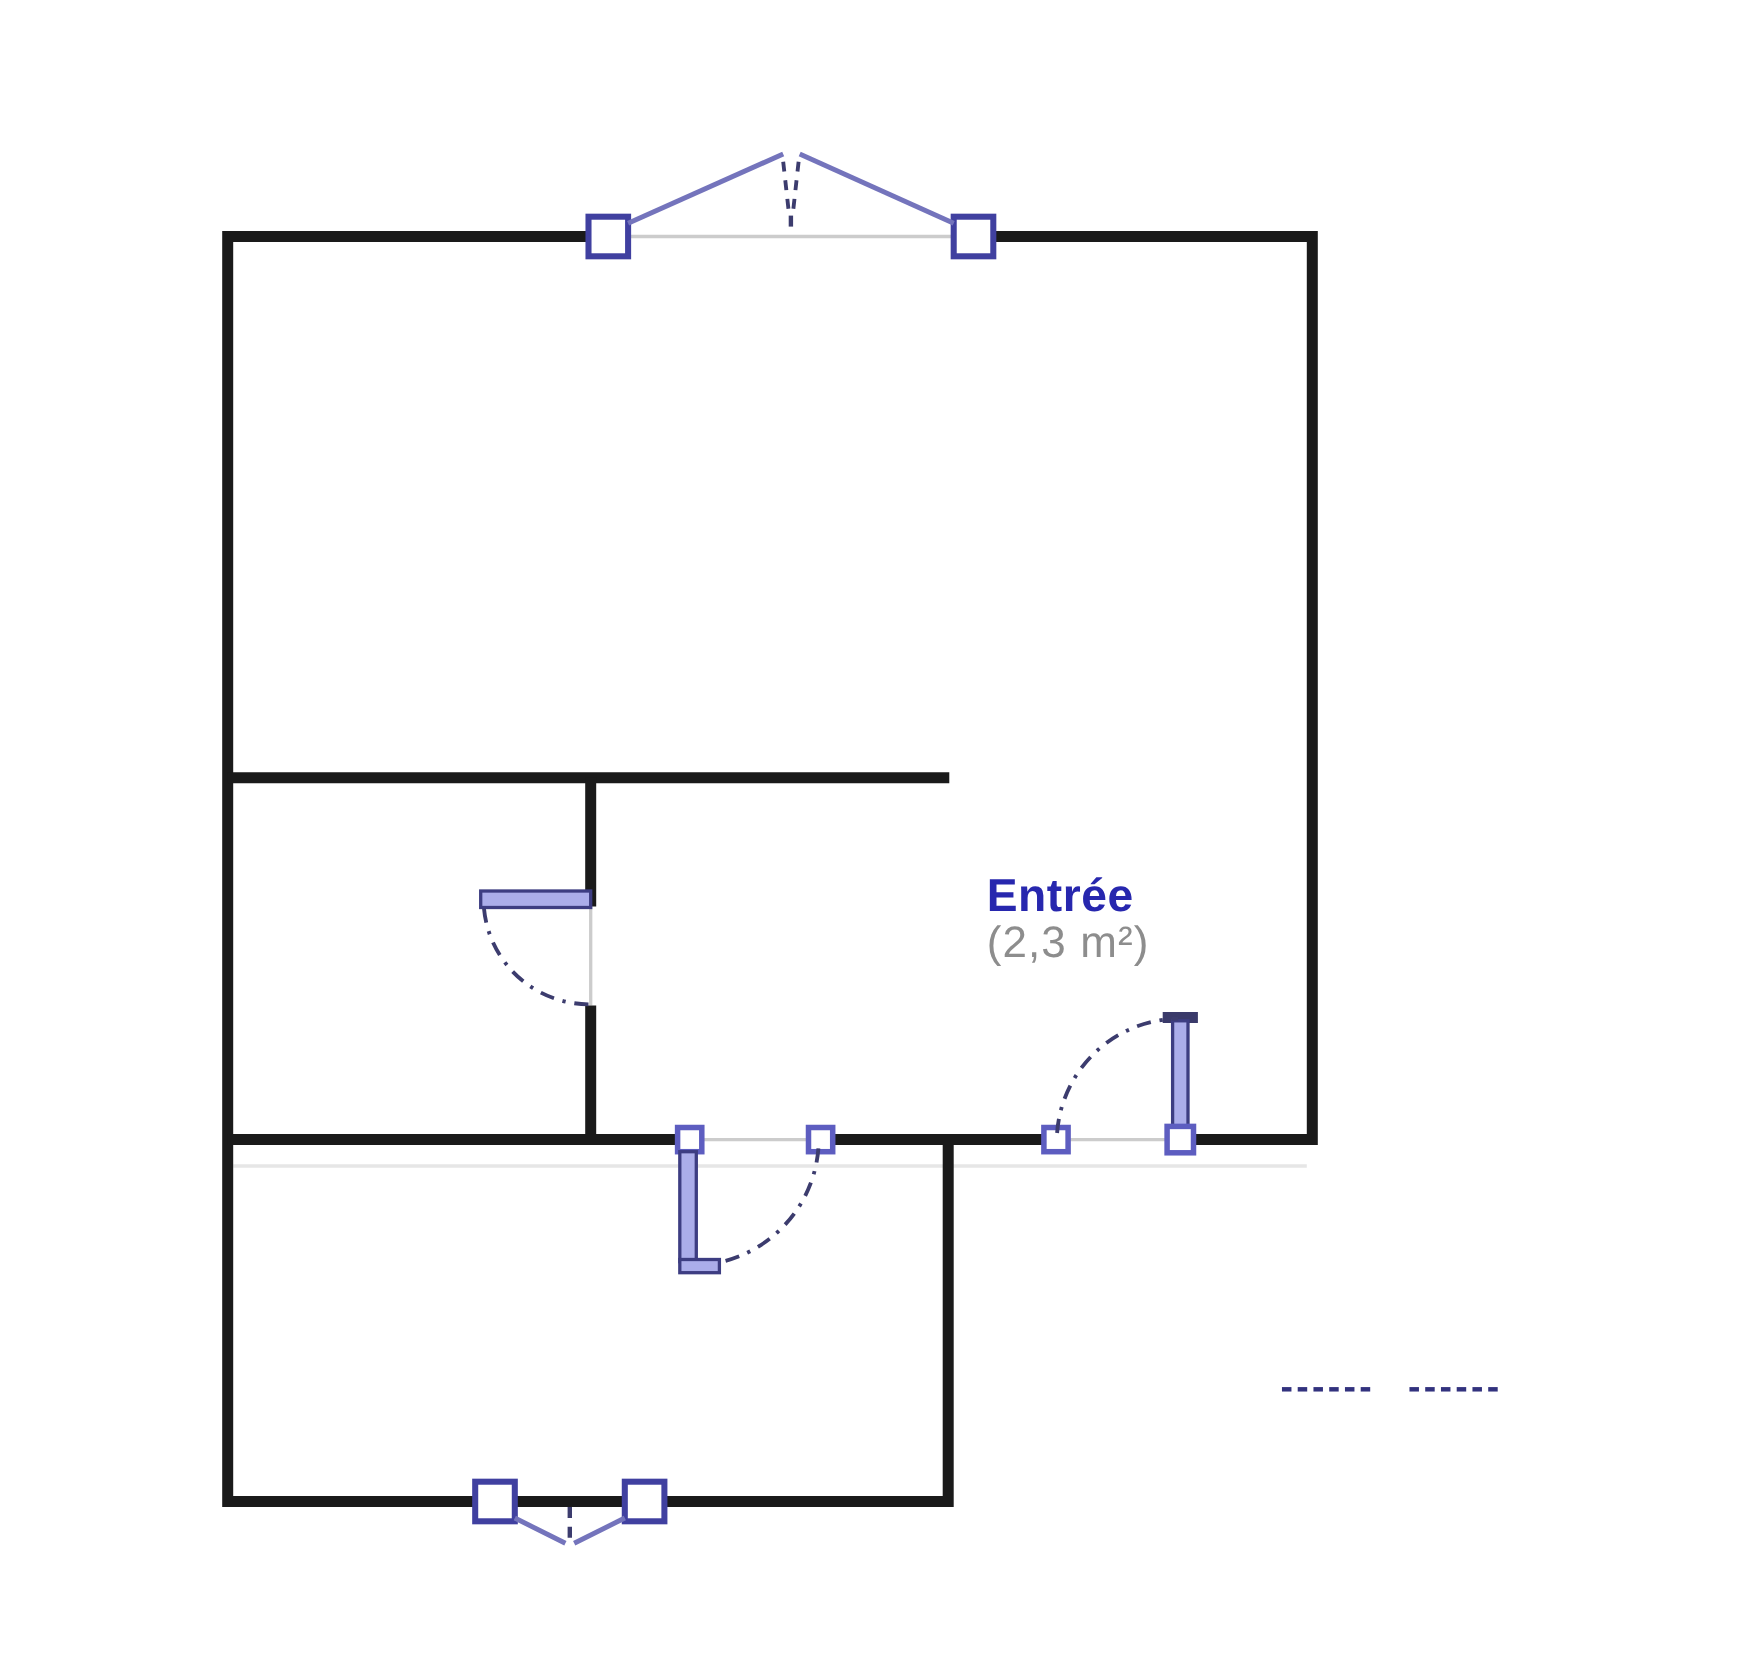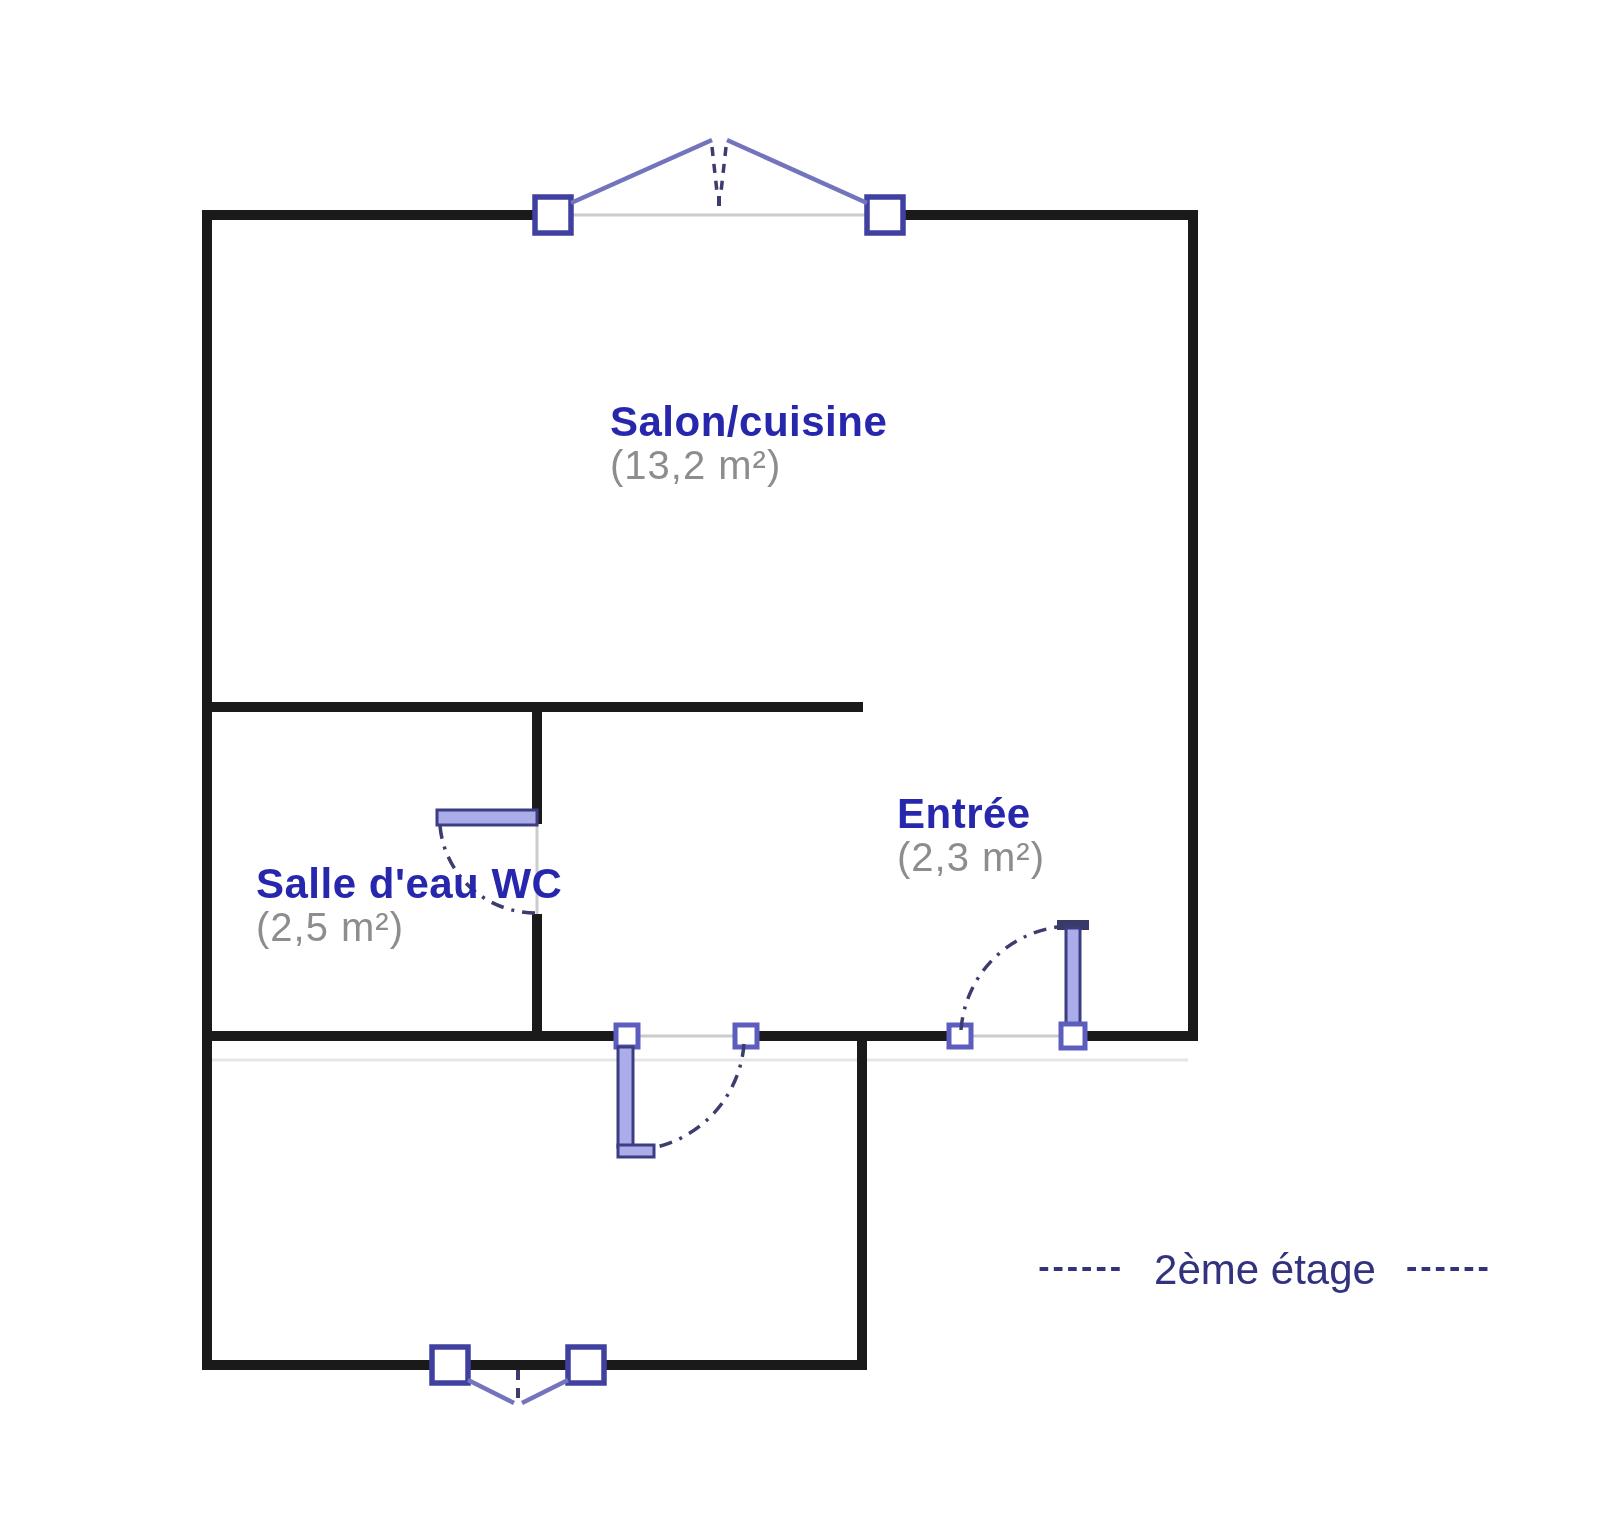--- a/index.html
+++ b/index.html
@@ -77,35 +77,26 @@
 
     <g>
       <rect x="949" y="1025" width="22" height="22" fill="#ffffff" stroke="#5d5dc0" stroke-width="5"></rect>
       <rect x="1057" y="920" width="32" height="10" fill="#3a3a6a"></rect>
       <rect x="1066" y="928" width="14" height="100" fill="#abadea" stroke="#3d3d82" stroke-width="3"></rect>
       <rect x="1061" y="1024" width="24" height="24" fill="#ffffff" stroke="#5d5dc0" stroke-width="5"></rect>
       <path d="M 961 1030 A 112 112 0 0 1 1071 926" stroke="#3c3c6e" stroke-width="3.5" fill="none" stroke-dasharray="13 8 3 8"></path>
     </g>
   </svg>
 
-  <div class="room-label" style="left:610px;top:400px;">
-    <div class="room-name">Salon/cuisine</div>
-    <div class="room-area">(13,2 m²)</div>
-  </div>
 
-  <div class="room-label" style="left:256px;top:862px;">
-    <div class="room-name">Salle d'eau WC</div>
-    <div class="room-area">(2,5 m²)</div>
-  </div>
 
   <div class="room-label" style="left:897px;top:792px;">
     <div class="room-name">Entrée</div>
     <div class="room-area">(2,3 m²)</div>
   </div>
 
 
   <div class="floor-caption">
     <span class="dashes">------</span>
-    <span>2ème étage</span>
     <span class="dashes">------</span>
   </div>
 
 </div>
 
 </body></html>

